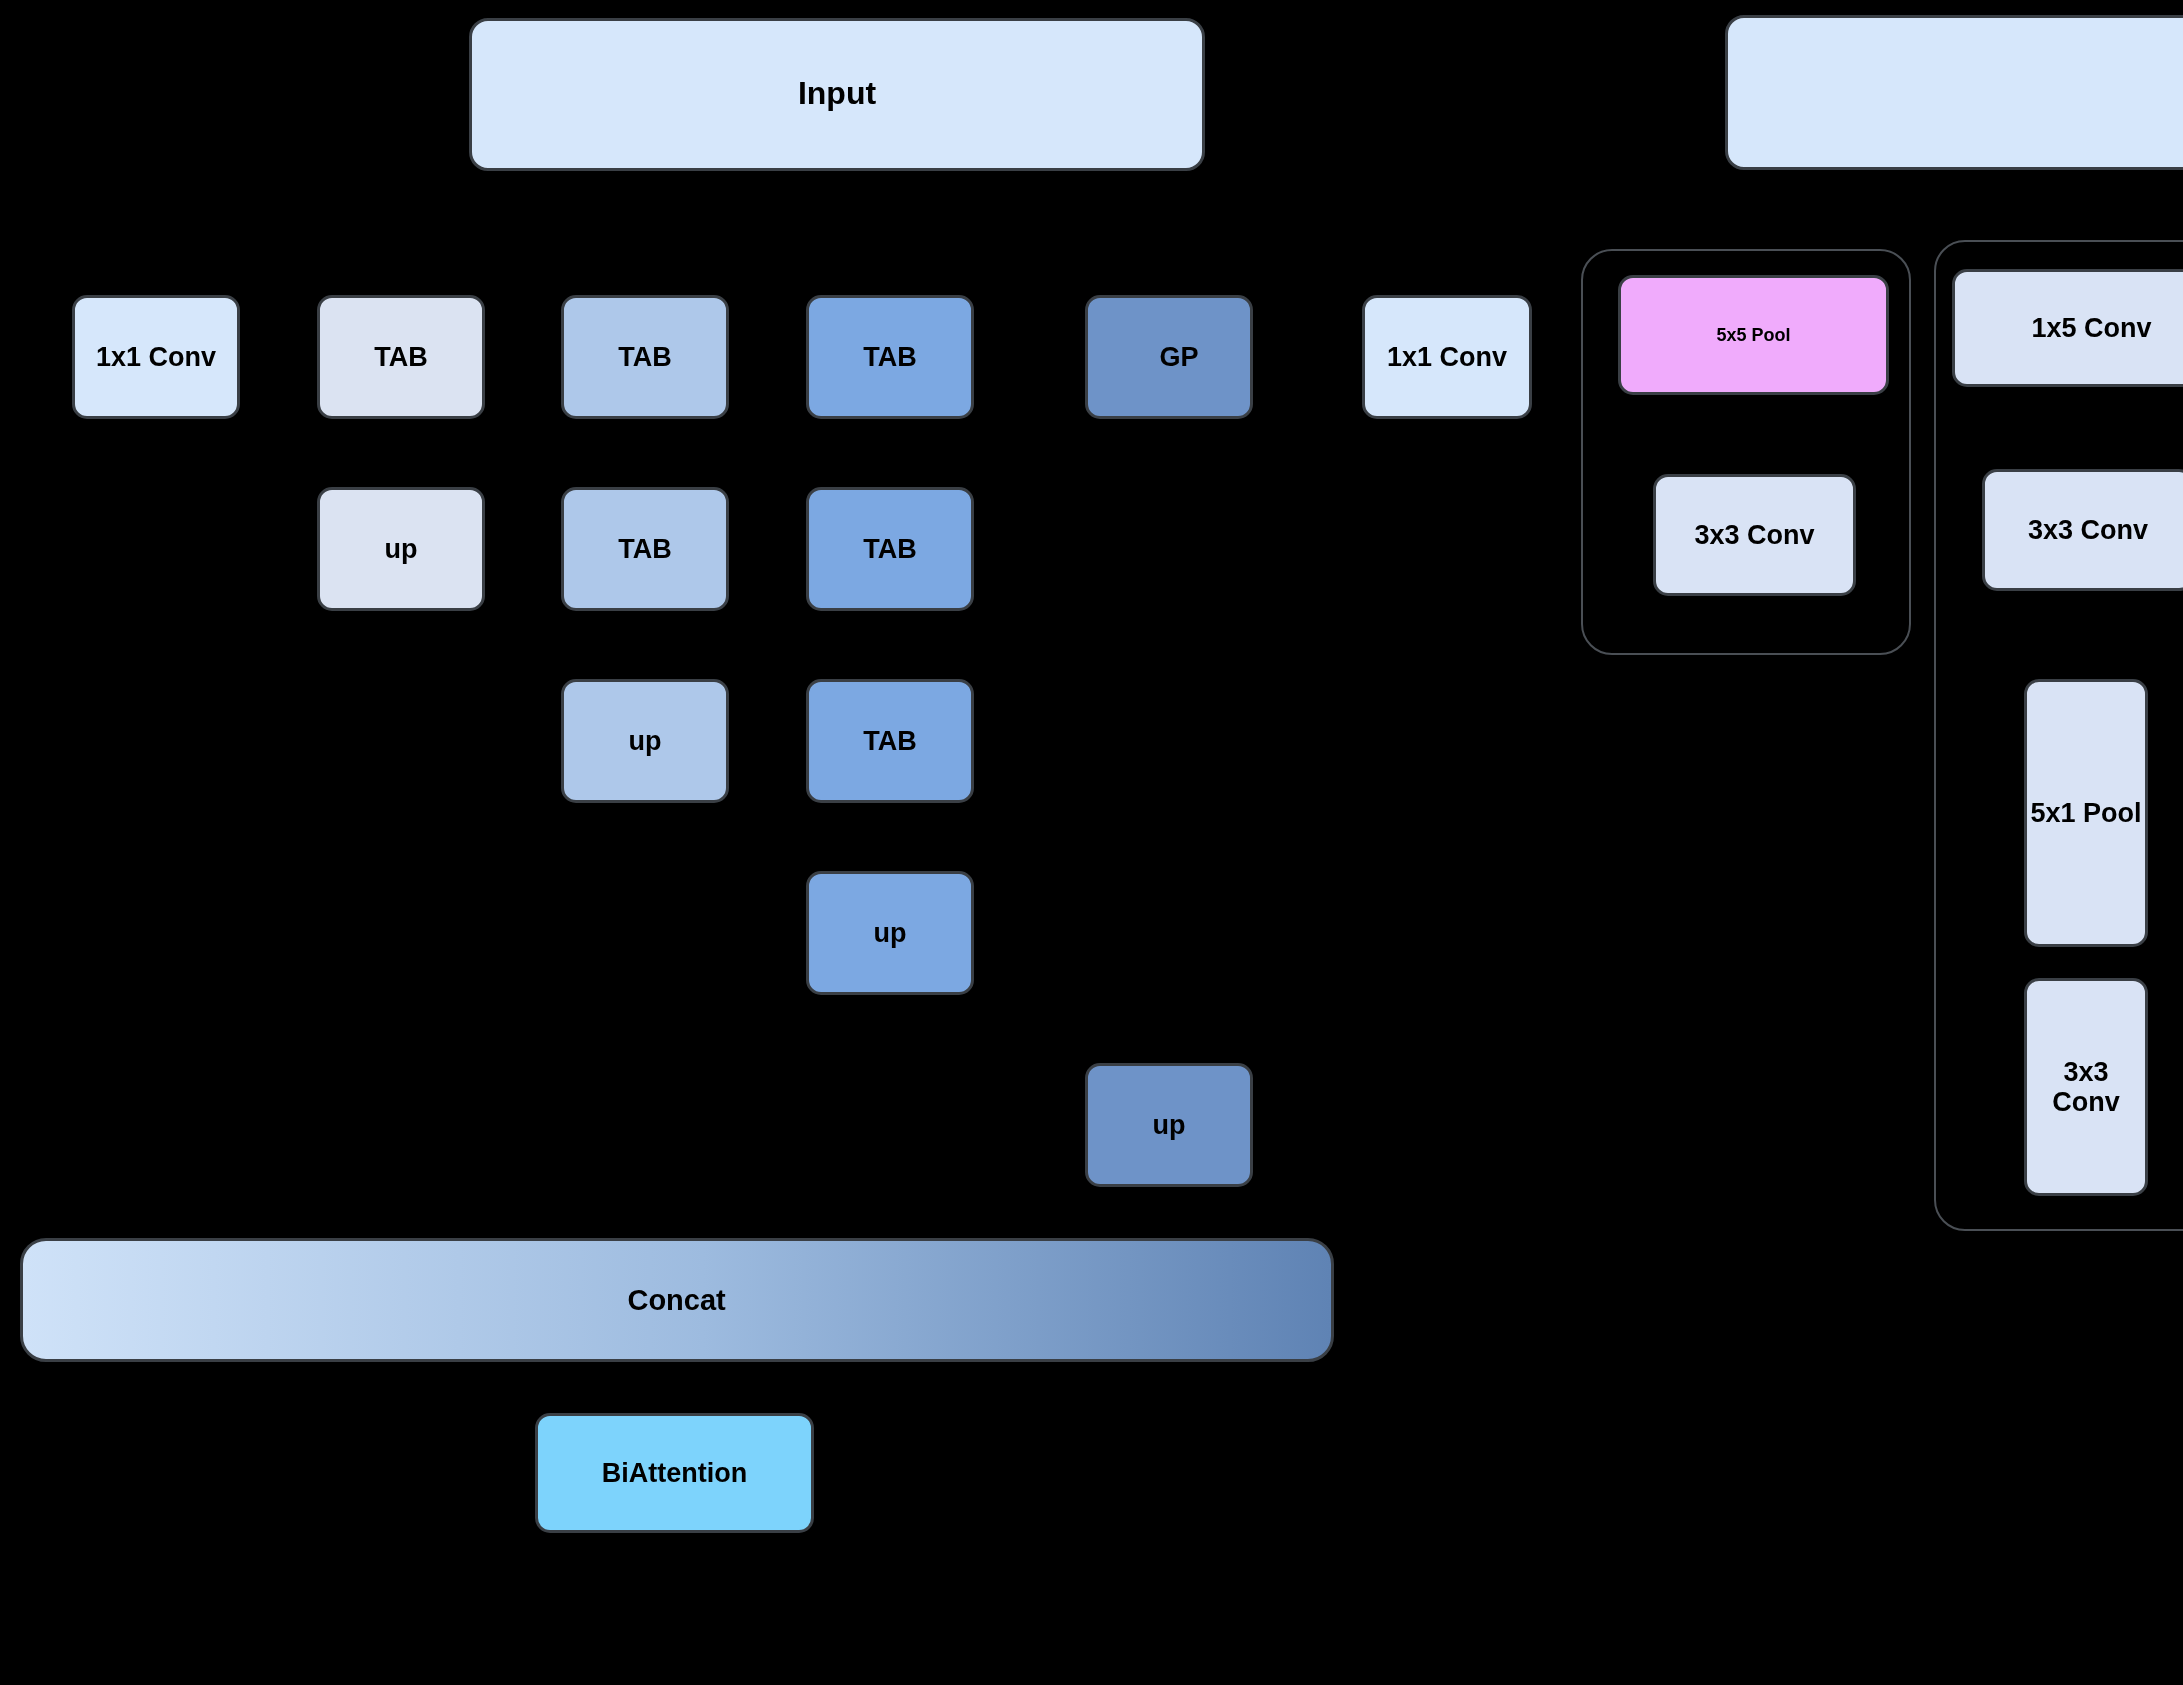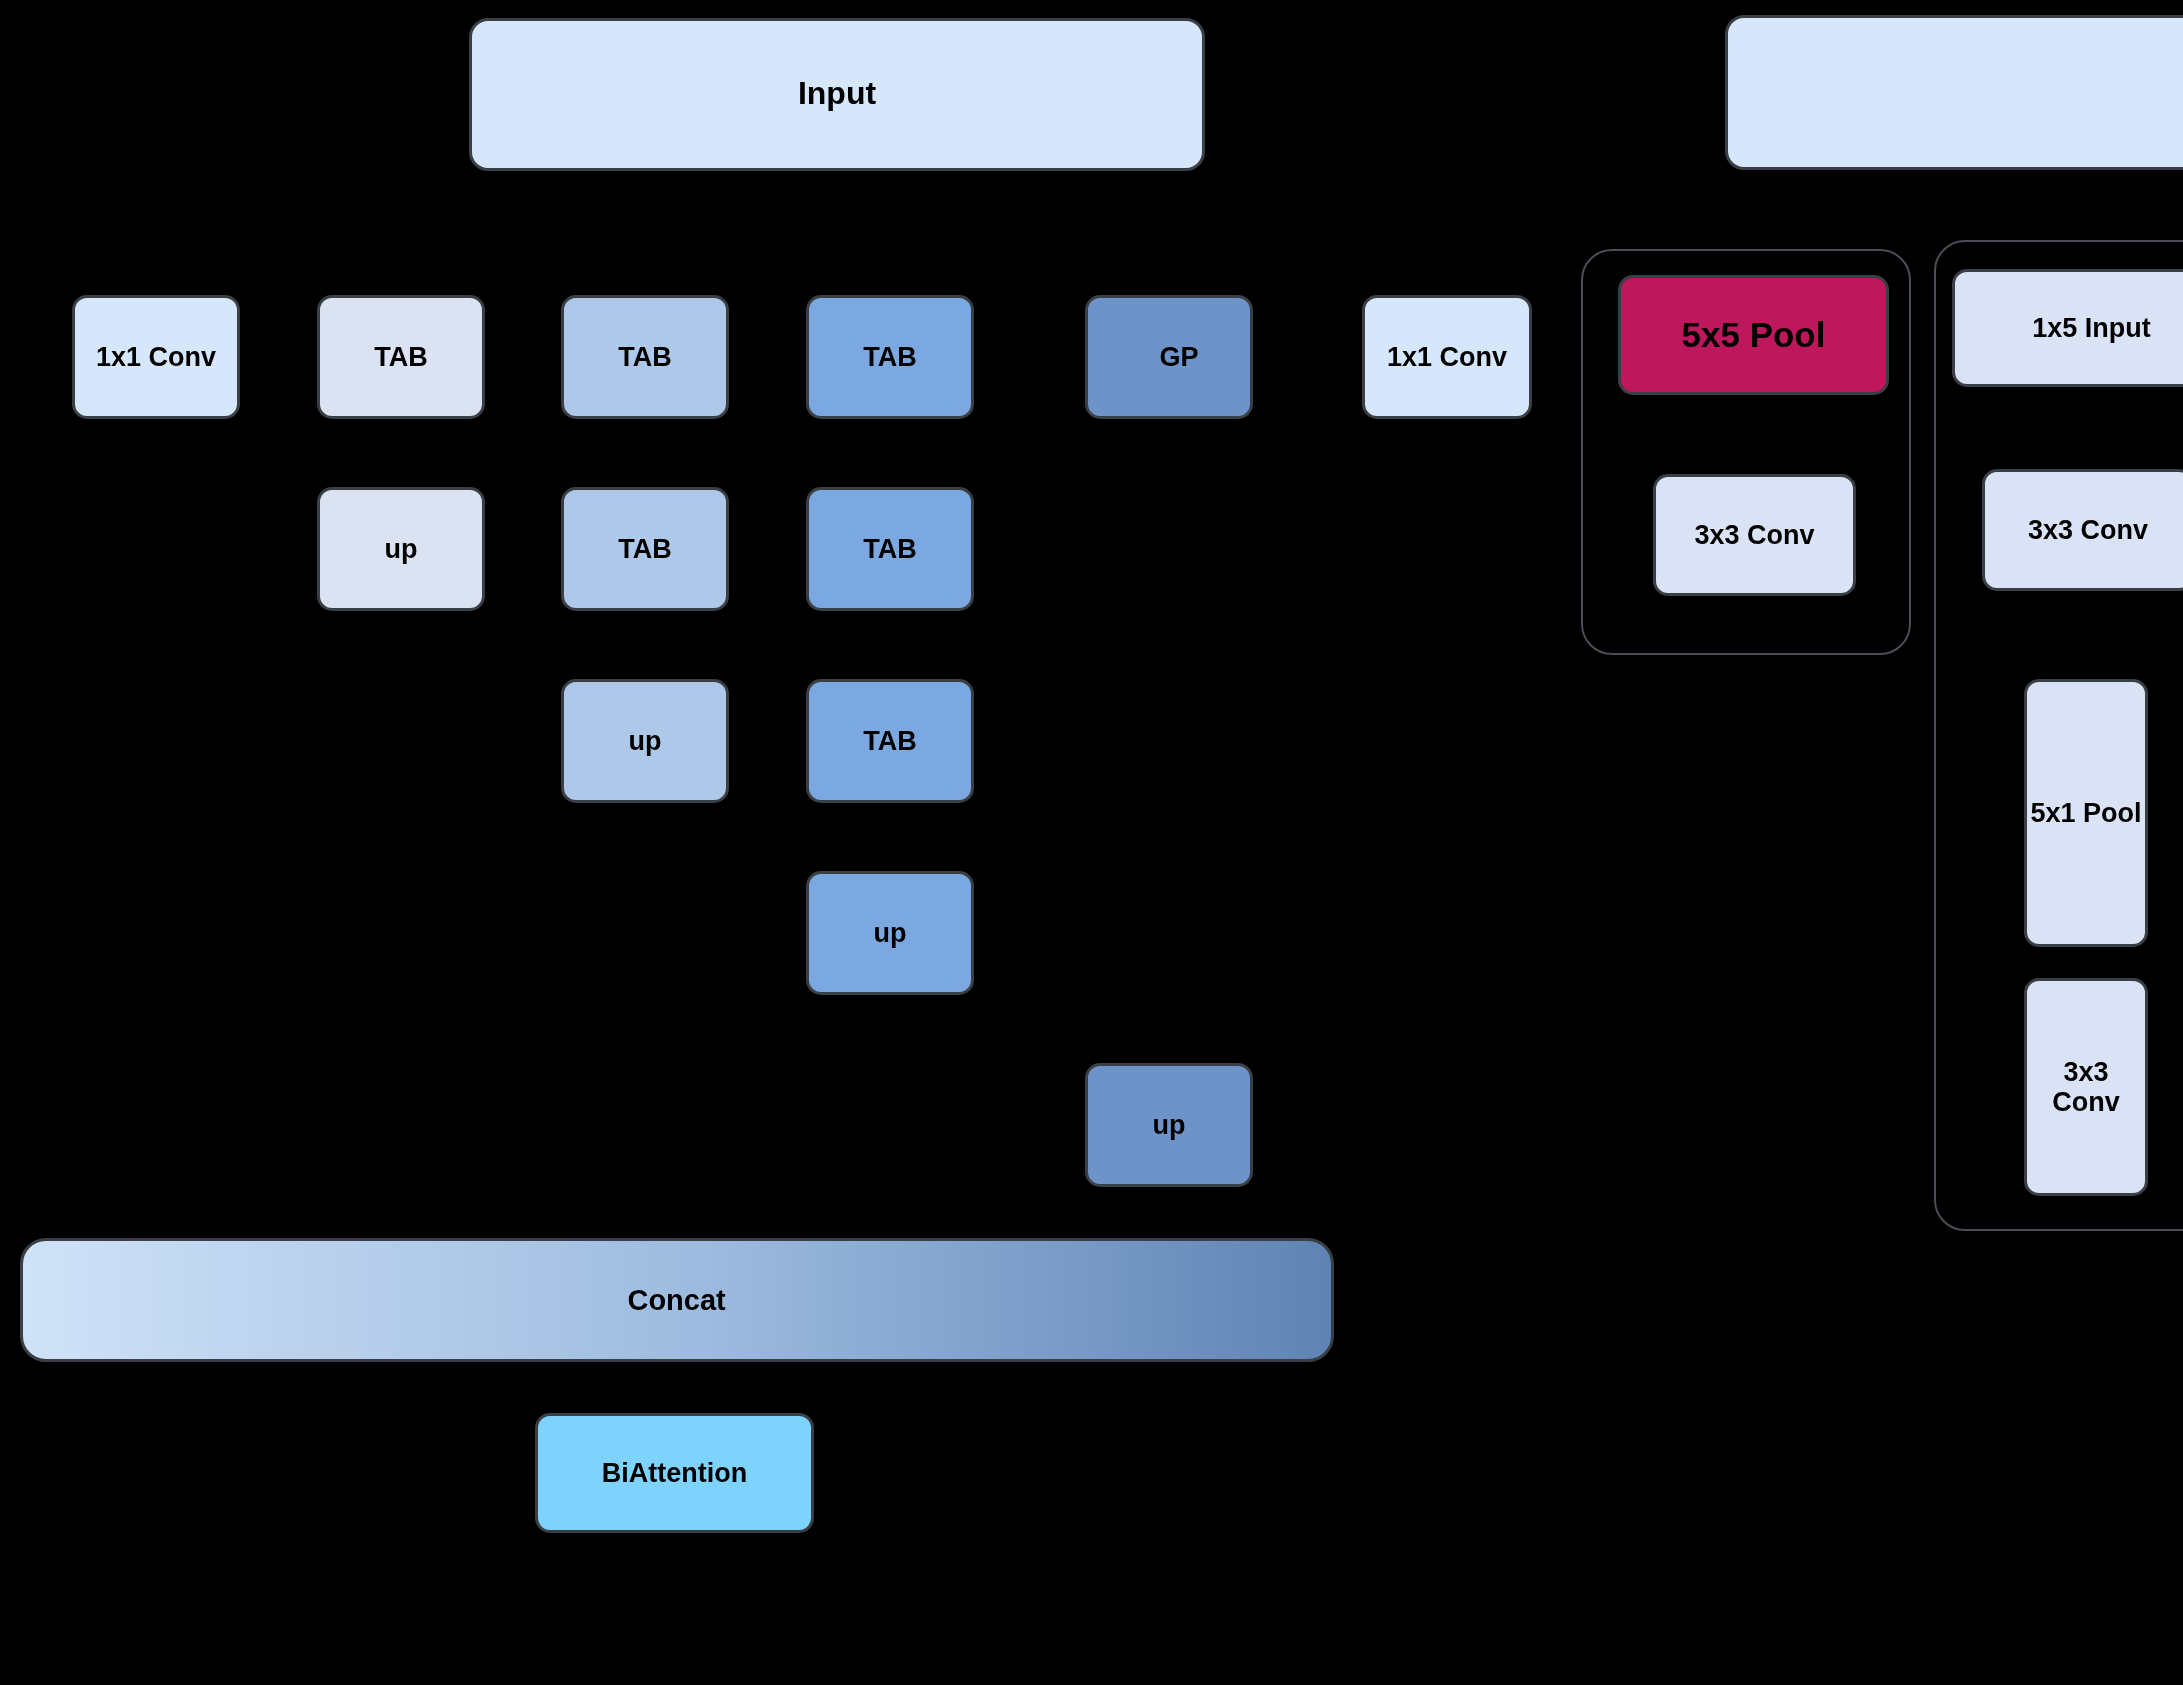--- a/index.html
+++ b/index.html
@@ -82,32 +82,32 @@
               background:linear-gradient(90deg,#cfe2f8 0%,#9dbbdf 52%,#5f83b4 100%);">
     <span>Concat</span>
   </div>
 
   <div class="blk" style="left:535px;top:1413px;width:279px;height:120px;background:#7dd3fc;font-size:27px;">
     <span>BiAttention</span>
   </div>
 
   <div class="grp" style="left:1581px;top:249px;width:330px;height:406px;"></div>
 
-  <div class="blk" style="left:1618px;top:275px;width:271px;height:120px;background:#be185d;font-size:35px;">
+  <div class="blk" style="left:1618px;top:275px;width:271px;height:120px;background:#f0abfc;font-size:18px;">
     <span>5x5 Pool</span>
   </div>
 
   <div class="blk" style="left:1653px;top:474px;width:203px;height:122px;background:#d9e3f5;font-size:27px;">
     <span>3x3 Conv</span>
   </div>
 
   <div class="grp" style="left:1934px;top:240px;width:325px;height:991px;"></div>
 
   <div class="blk" style="left:1952px;top:269px;width:279px;height:118px;background:#d9e3f5;font-size:27px;">
-    <span>1x5 Input</span>
+    <span>1x5 Conv</span>
   </div>
 
   <div class="blk" style="left:1982px;top:469px;width:212px;height:122px;background:#d9e3f5;font-size:27px;">
     <span>3x3 Conv</span>
   </div>
 
   <div class="blk" style="left:2024px;top:679px;width:124px;height:268px;background:#d9e3f5;font-size:27px;">
     <span>5x1 Pool</span>
   </div>
 

